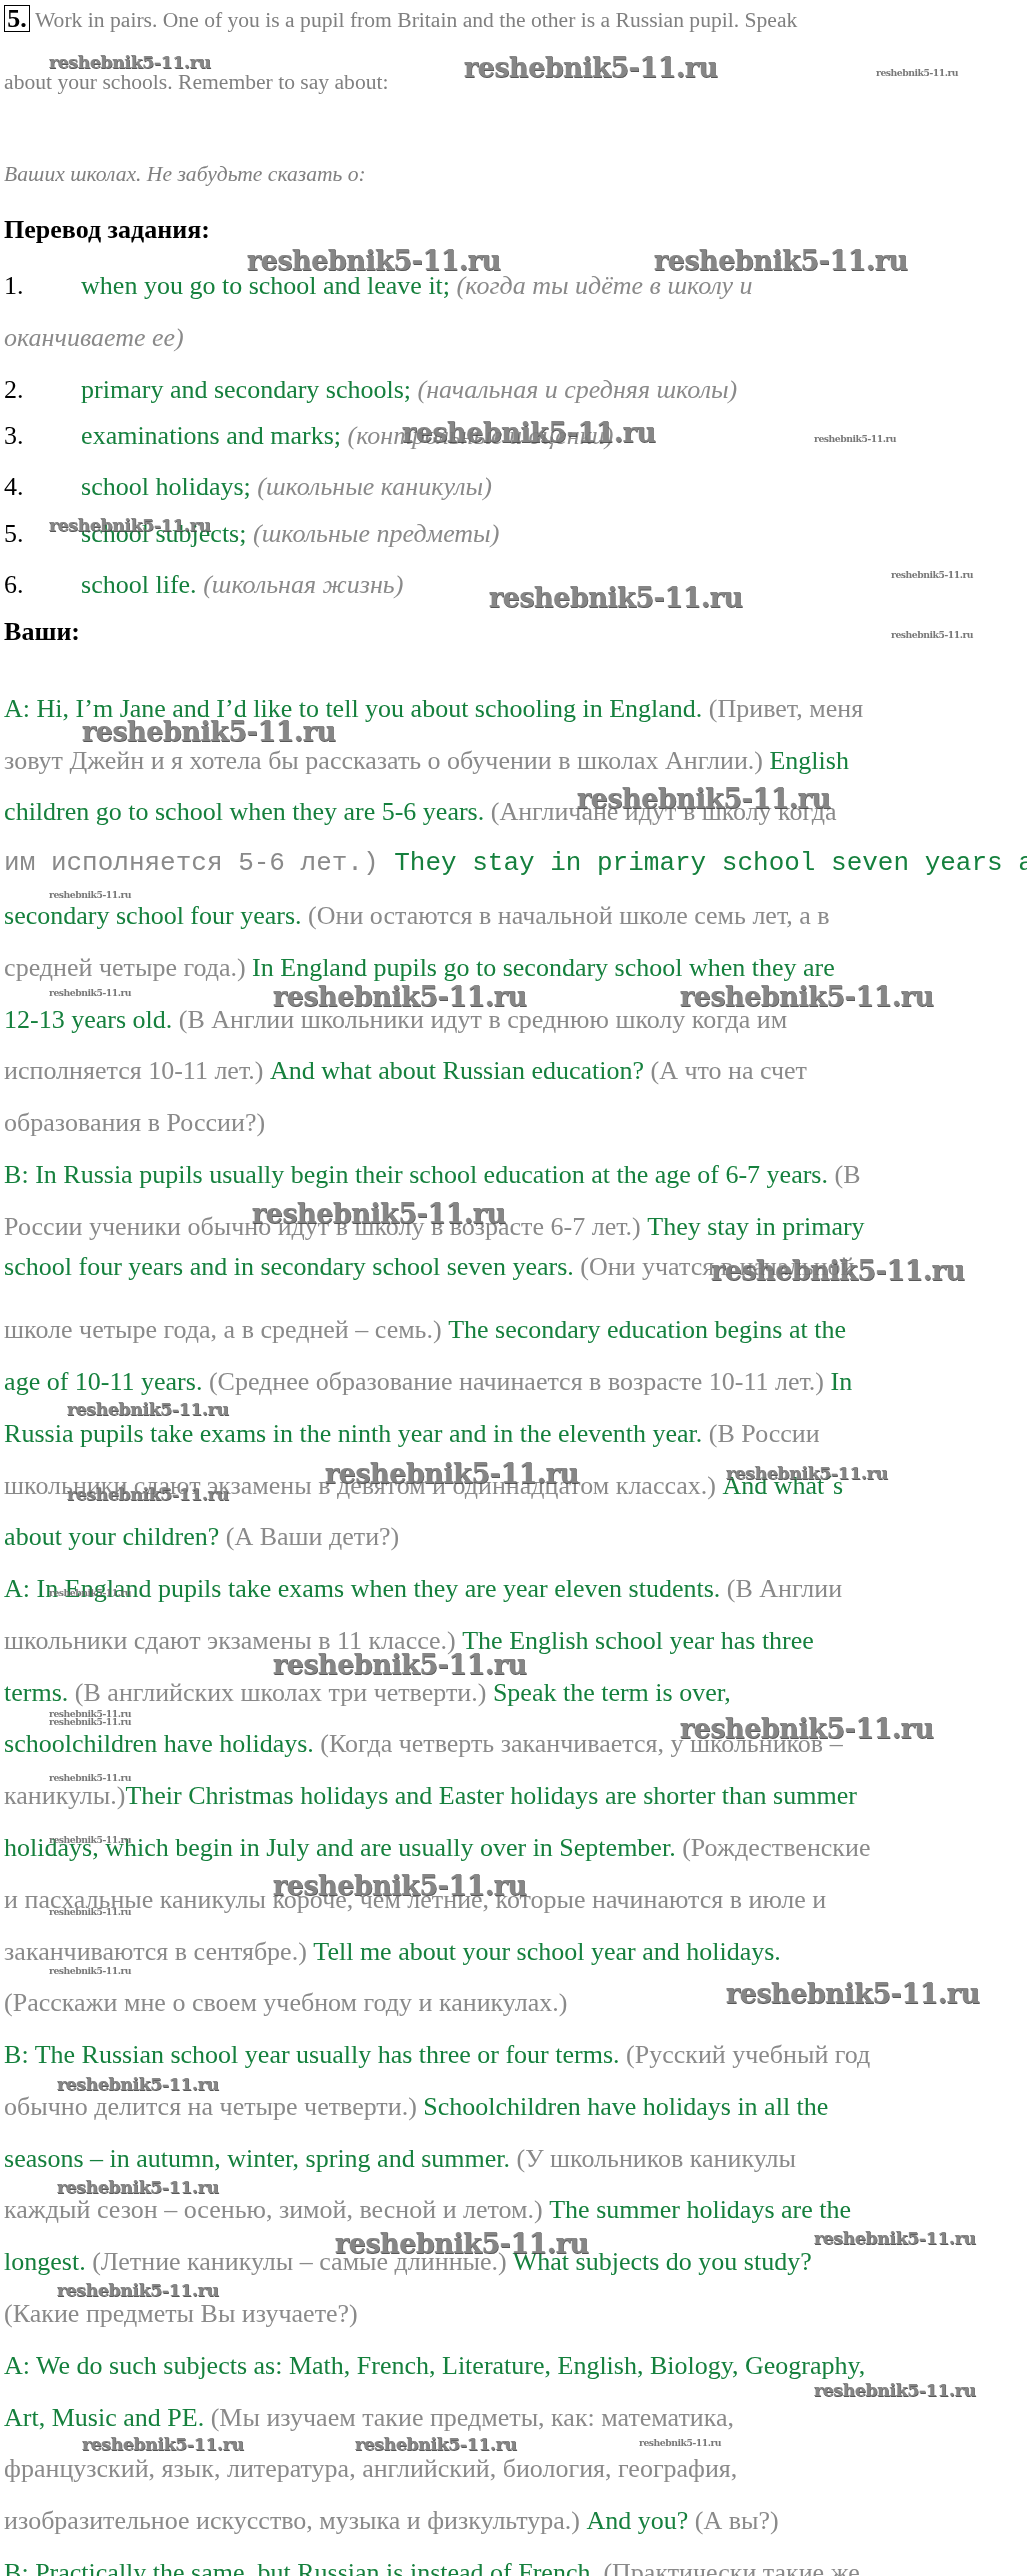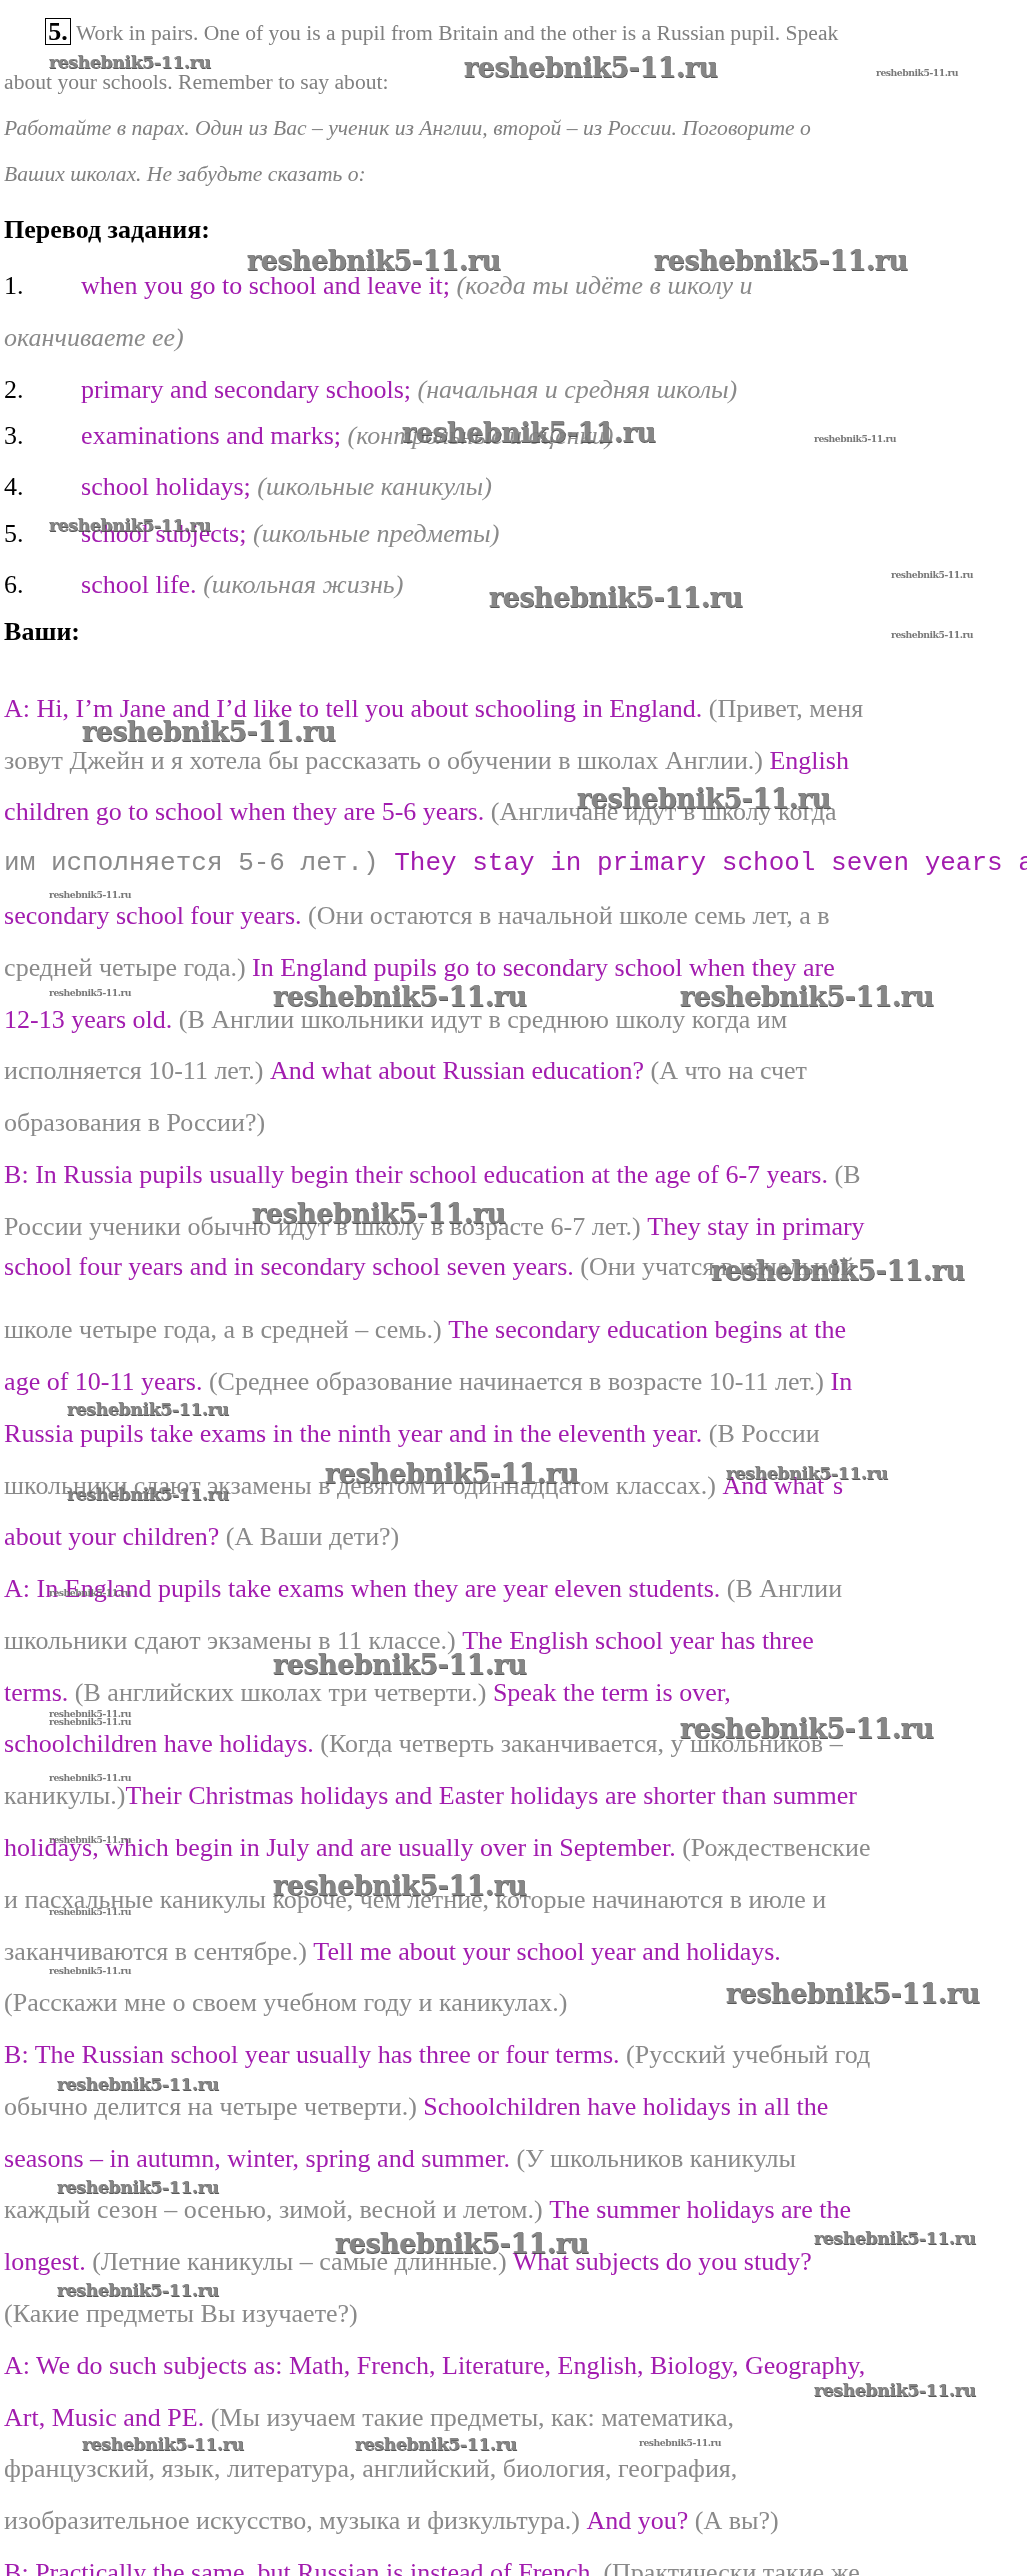--- a/index.html
+++ b/index.html
@@ -1,47 +1,44 @@
 <!DOCTYPE html>
 <html style="font-size:8.2px"><head>
 <meta charset="utf-8">
 <style>
   html, body { margin: 0; padding: 0; background: #ffffff; }
   body { width: 1028px; height: 2975px; position: relative; overflow: hidden;
          font-family: "Liberation Serif", "DejaVu Serif", serif; color: #000; }
   .page { position: absolute; left: 0; top: 0; width: 1028px; height: 2975px; }
   .line { position: absolute; left: 4.1px; white-space: nowrap; font-size: 26px; line-height: 31px; }
-  .en { color: #a21caf; }
+  .en { color: #15803d; }
   .ru { color: #8a8a8a; }
   .it { font-style: italic; }
   .task-num { display: inline-block; border: 1.5px solid #000; font-weight: bold; padding: 0 2.1px; line-height: 25px; margin-right: 5.2px; }
   .task-en { color: #808080; font-size: 21.6px; }
   .task-ru { color: #808080; font-style: italic; font-size: 21.6px; }
   .heading { font-weight: bold; font-size: 26px; }
   .num { display: inline-block; width: 77px; }
   .wm { position: absolute; white-space: nowrap; font-family: "DejaVu Serif", serif; font-weight: bold;
         color: #7a7a7a; letter-spacing: -0.5px;
         text-shadow: 0.5px 0.5px 0 #444, -0.5px 0 0 #bbb; opacity: 0.9; }
   .wm.big { font-size: 27px; }
   .wm.mid { font-size: 17.5px; }
   .wm.small { font-size: 9.3px; color: #6a6a6a; text-shadow: none; }
 </style>
 </head>
 <body>
 
 <div class="page">
 
-  <div class="line" style="top:16px;margin-left:41px;">
+  <div class="line" style="top:3px;">
     <span class="task-num">5.</span><span class="task-en">Work in pairs. One of you is a pupil from Britain and the other is a Russian pupil. Speak</span>
   </div>
   <div class="line" style="top:65px;">
     <span class="task-en">about your schools. Remember to say about:</span>
-  </div>
-  <div class="line" style="top:111px;">
-    <span class="task-ru">Работайте в парах. Один из Вас – ученик из Англии, второй – из России. Поговорите о</span>
   </div>
   <div class="line" style="top:157px;">
     <span class="task-ru">Ваших школах. Не забудьте сказать о:</span>
   </div>
 
   <div class="line" style="top:214px;">
     <span class="heading">Перевод задания:</span>
   </div>
 
   <div class="line" style="top:270px;">

